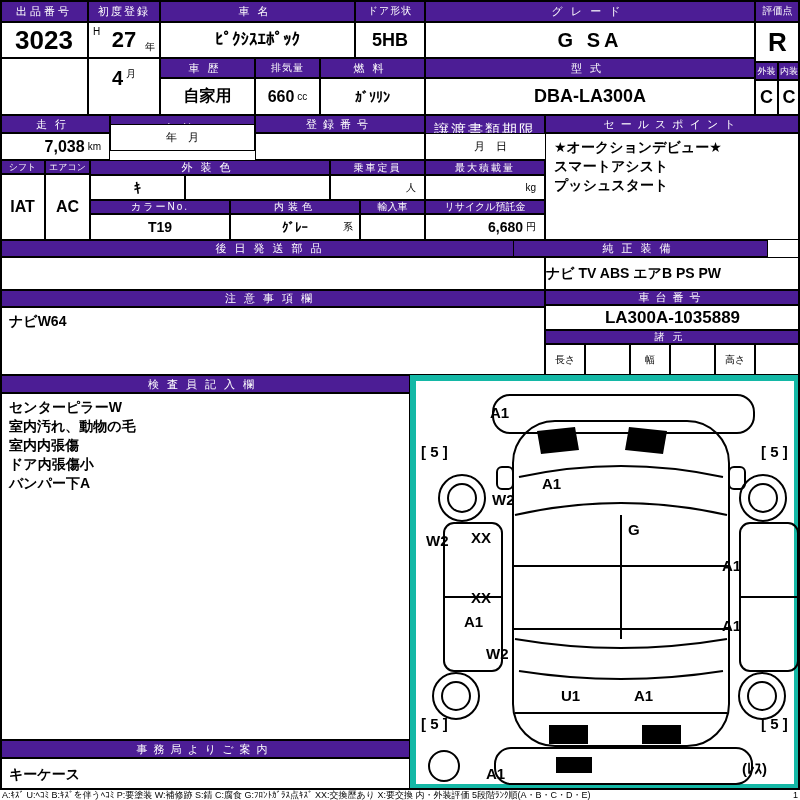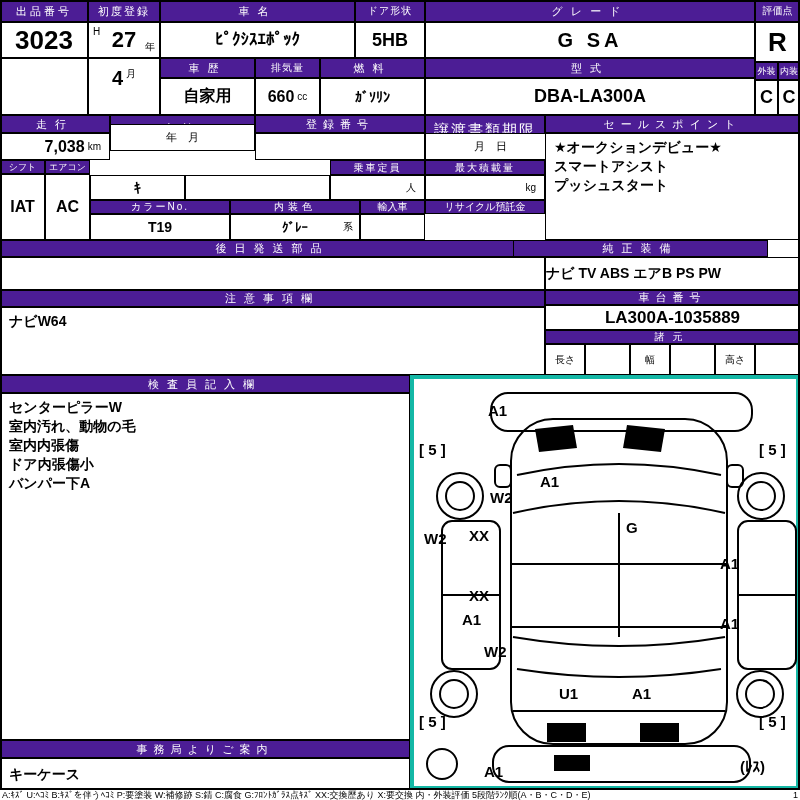--- a/index.html
+++ b/index.html
@@ -10,21 +10,21 @@
   .lbl{display:flex;align-items:center;justify-content:center;background:#4c1d95;color:#fff;font-size:11px;letter-spacing:4px;font-weight:normal;white-space:nowrap;}
   .val{display:flex;align-items:center;justify-content:center;font-weight:bold;font-size:15px;white-space:nowrap;}
   .body-txt{display:block;padding:4px 8px;font-weight:bold;font-size:14px;line-height:19px;}
   .right{justify-content:flex-end;padding-right:8px;}
   .left{justify-content:flex-start;padding-left:0;}
   .unit{font-size:10px;font-weight:normal;margin-left:3px;}
   .corner-tl{position:absolute;left:4px;top:3px;font-size:10px;font-weight:normal;}
   .corner-br{position:absolute;right:4px;bottom:3px;font-size:10px;font-weight:normal;}
   .corner-r{position:absolute;right:6px;top:50%;transform:translateY(-50%);font-size:10px;font-weight:normal;}
   .small-plain{font-size:11px;font-weight:normal;}
-  .diagram{position:absolute;box-sizing:border-box;border:4px solid #14b8a6;background:#fff;}
+  .diagram{position:absolute;box-sizing:border-box;border:6px solid #14b8a6;background:#fff;}
   .marker{position:absolute;font-weight:bold;font-size:15px;line-height:1;white-space:nowrap;z-index:10;}
   .legend{position:absolute;left:0;top:790px;width:800px;height:10px;display:flex;justify-content:space-between;align-items:center;font-size:9px;line-height:10px;white-space:nowrap;overflow:hidden;padding:0 2px;box-sizing:border-box;}
 </style>
 </head>
 <body>
 
 <div class="sheet">
   <div class="frame"></div>
 
   <div class="cell lbl" style="left:0;top:0;width:88px;height:22px;letter-spacing:3px">出品番号</div>
@@ -94,20 +94,21 @@
     <div>スマートアシスト</div>
     <div>プッシュスタート</div>
   </div>
 
   <div class="cell lbl" style="left:0;top:160px;width:45px;height:14px;letter-spacing:0;font-size:9px">シフト</div>
   <div class="cell val" style="left:0;top:174px;width:45px;height:66px;font-size:16px">IAT</div>
 
   <div class="cell lbl" style="left:45px;top:160px;width:45px;height:14px;letter-spacing:0;font-size:9px">エアコン</div>
   <div class="cell val" style="left:45px;top:174px;width:45px;height:66px;font-size:16px">AC</div>
 
+  <div class="cell lbl" style="left:90px;top:160px;width:240px;height:15px;letter-spacing:8px">外装色</div>
   <div class="cell val" style="left:90px;top:175px;width:95px;height:25px;font-size:14px">ｷ</div>
   <div class="cell" style="left:185px;top:175px;width:145px;height:25px"></div>
 
   <div class="cell lbl" style="left:330px;top:160px;width:95px;height:15px;letter-spacing:2px;font-size:10px">乗車定員</div>
   <div class="cell val right small-plain" style="left:330px;top:175px;width:95px;height:25px;font-size:10px;font-weight:normal">人</div>
 
   <div class="cell lbl" style="left:425px;top:160px;width:120px;height:15px;letter-spacing:2px;font-size:10px">最大積載量</div>
   <div class="cell val right" style="left:425px;top:175px;width:120px;height:25px;font-size:10px;font-weight:normal">kg</div>
 
   <div class="cell lbl" style="left:90px;top:200px;width:140px;height:14px;letter-spacing:2px;font-size:10px">カラーNo.</div>
@@ -116,20 +117,24 @@
   <div class="cell lbl" style="left:230px;top:200px;width:130px;height:14px;letter-spacing:4px;font-size:10px">内装色</div>
   <div class="cell val" style="left:230px;top:214px;width:130px;height:26px;font-size:13px">
     <span>ｸﾞﾚｰ</span>
     <span class="corner-r">系</span>
   </div>
 
   <div class="cell lbl" style="left:360px;top:200px;width:65px;height:14px;letter-spacing:0;font-size:10px">輸入車</div>
   <div class="cell val" style="left:360px;top:214px;width:65px;height:26px"></div>
 
   <div class="cell lbl" style="left:425px;top:200px;width:120px;height:14px;letter-spacing:0;font-size:10px">リサイクル預託金</div>
+  <div class="cell val right" style="left:425px;top:214px;width:120px;height:26px;font-size:14px">
+    <span>6,680</span>
+    <span class="unit">円</span>
+  </div>
 
   <div class="cell lbl" style="left:0;top:240px;width:545px;height:17px;letter-spacing:8px">後日発送部品</div>
   <div class="cell" style="left:0;top:257px;width:545px;height:33px"></div>
 
   <div class="cell lbl" style="left:513px;top:240px;width:255px;height:17px;letter-spacing:8px">純正装備</div>
   <div class="cell val left" style="left:545px;top:257px;width:255px;height:33px;font-size:14px">ナビ TV ABS エアB PS PW</div>
 
   <div class="cell lbl" style="left:0;top:290px;width:545px;height:17px;letter-spacing:8px">注意事項欄</div>
   <div class="cell body-txt" style="left:0;top:307px;width:545px;height:68px">
     <div>ナビW64</div>

